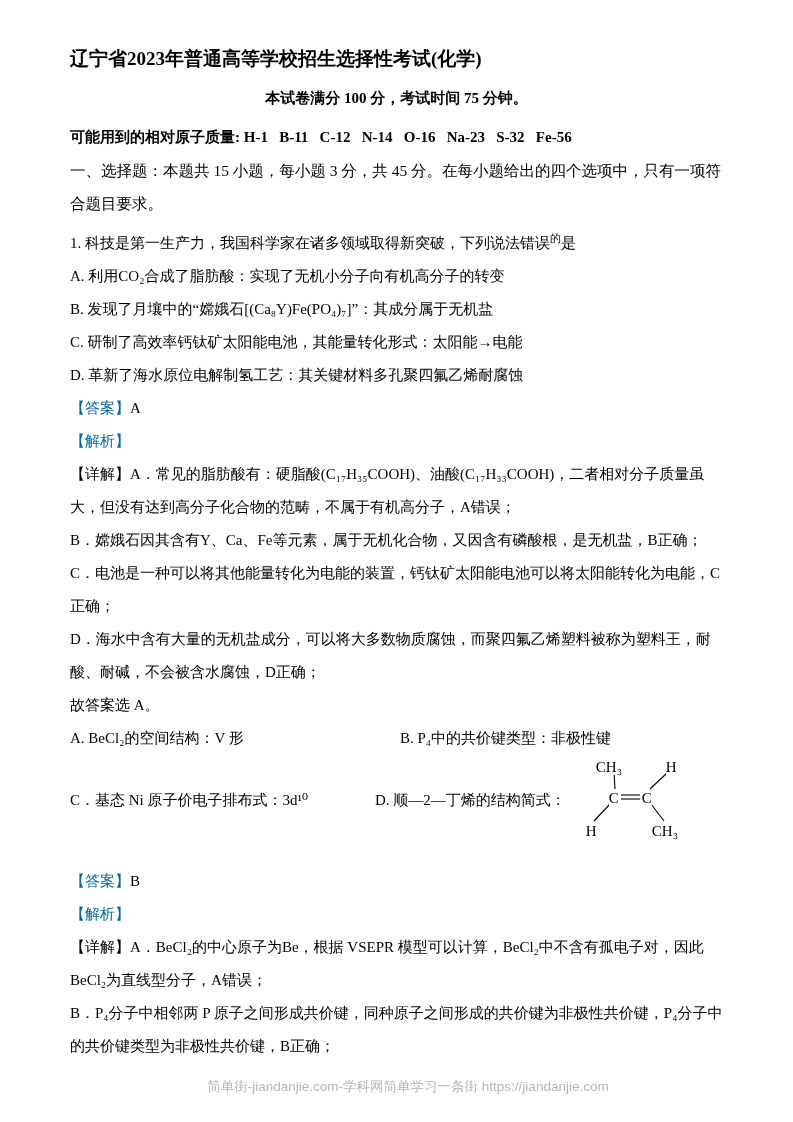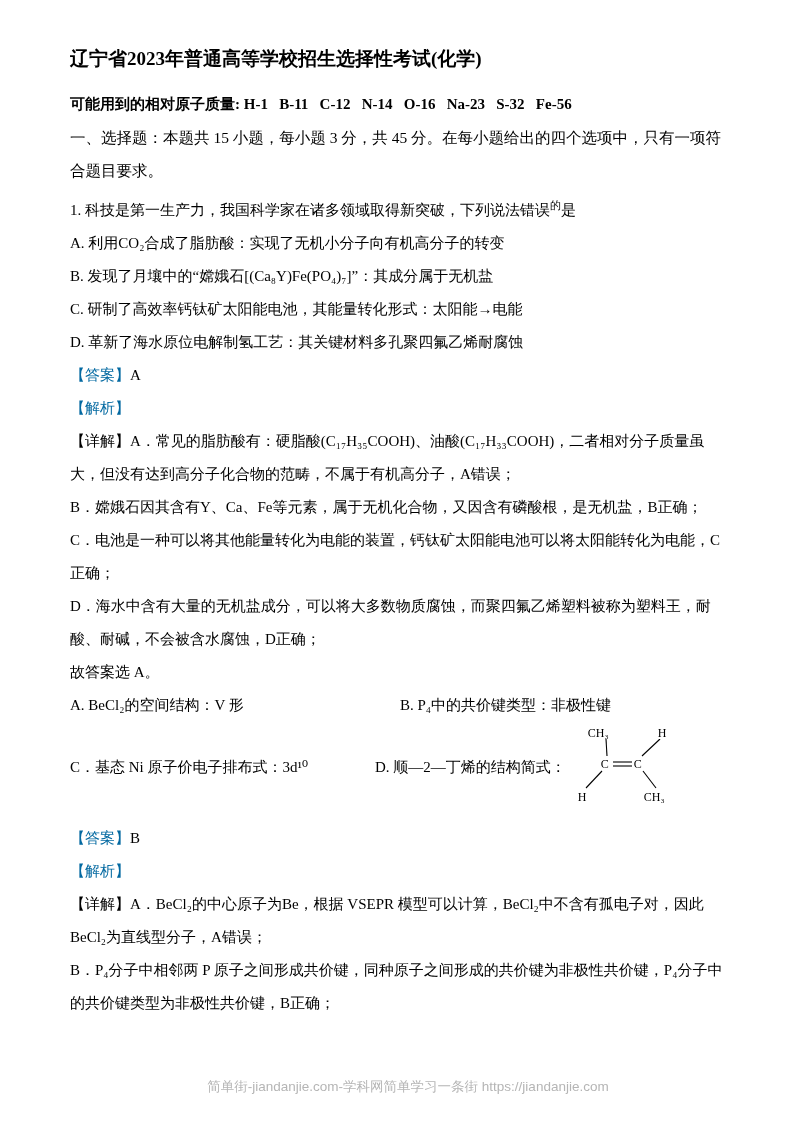--- a/index.html
+++ b/index.html
@@ -25,33 +25,33 @@
     font-size: 15px; font-weight: bold; line-height: 2;
     margin: 0 0 2px 0; white-space: pre-wrap;
   }
   .section-heading {
     font-size: 15.5px; font-weight: normal; line-height: 2.15;
     margin: 0 0 6px 0;
   }
   p.para {
     font-size: 15px; line-height: 2.2; margin: 0;
   }
-  p.gap-top { margin-top: 10px; }
+  p.gap-top { margin-top: 20px; }
   .blue { color: #0369a1; }
   sup.raised { font-size: 11px; vertical-align: super; }
   .opt-row { display: flex; font-size: 15px; line-height: 2.2; }
   .opt-cell-a { width: 330px; flex-shrink: 0; }
   .opt-cell-c { width: 305px; flex-shrink: 0; }
   .d-cell { display: flex; align-items: center; }
   .cd-row { min-height: 90px; align-items: center; }
   
   .structure {
     position: relative; width: 112px; height: 84px;
-    margin-left: 8px; flex-shrink: 0;
-    font-size: 12px; line-height: 1;
+    margin-left: 16px; flex-shrink: 0;
+    font-size: 15px; line-height: 1;
   }
   .structure .atom { position: absolute; background: #fff; }
   .structure .tl { left: 14px; top: 2px; }
   .structure .tr { left: 84px; top: 2px; }
   .structure .cl { left: 27px; top: 33px; }
   .structure .cr { left: 60px; top: 33px; }
   .structure .bl { left: 4px;  top: 66px; }
   .structure .br { left: 70px; top: 66px; }
   .structure svg { position: absolute; left: 0; top: 0; }
   .footer {
@@ -60,20 +60,21 @@
     font-family: "Liberation Sans", "DejaVu Sans", sans-serif;
     padding-left: 23px;
   }
 </style>
 </head>
 <body>
 
 <div class="content">
 
   <h1 class="doc-title">辽宁省2023年普通高等学校招生选择性考试(化学)</h1>
+  <div class="doc-subtitle">本试卷满分 100 分，考试时间 75 分钟。</div>
   <div class="atomic">可能用到的相对原子质量: H-1   B-11   C-12   N-14   O-16   Na-23   S-32   Fe-56</div>
   <div class="section-heading">一、选择题：本题共 15 小题，每小题 3 分，共 45 分。在每小题给出的四个选项中，只有一项符合题目要求。</div>
 
   <div>
     <p class="para"><span>1. 科技是第一生产力，我国科学家在诸多领域取得新突破，下列说法错误</span><sup class="raised">的</sup><span>是</span></p>
     <p class="para">A. 利用CO₂合成了脂肪酸：实现了无机小分子向有机高分子的转变</p>
     <p class="para">B. 发现了月壤中的“嫦娥石[(Ca₈Y)Fe(PO₄)₇]”：其成分属于无机盐</p>
     <p class="para">C. 研制了高效率钙钛矿太阳能电池，其能量转化形式：太阳能→电能</p>
     <p class="para">D. 革新了海水原位电解制氢工艺：其关键材料多孔聚四氟乙烯耐腐蚀</p>
     <p class="para"><span class="blue">【答案】</span><span>A</span></p>

